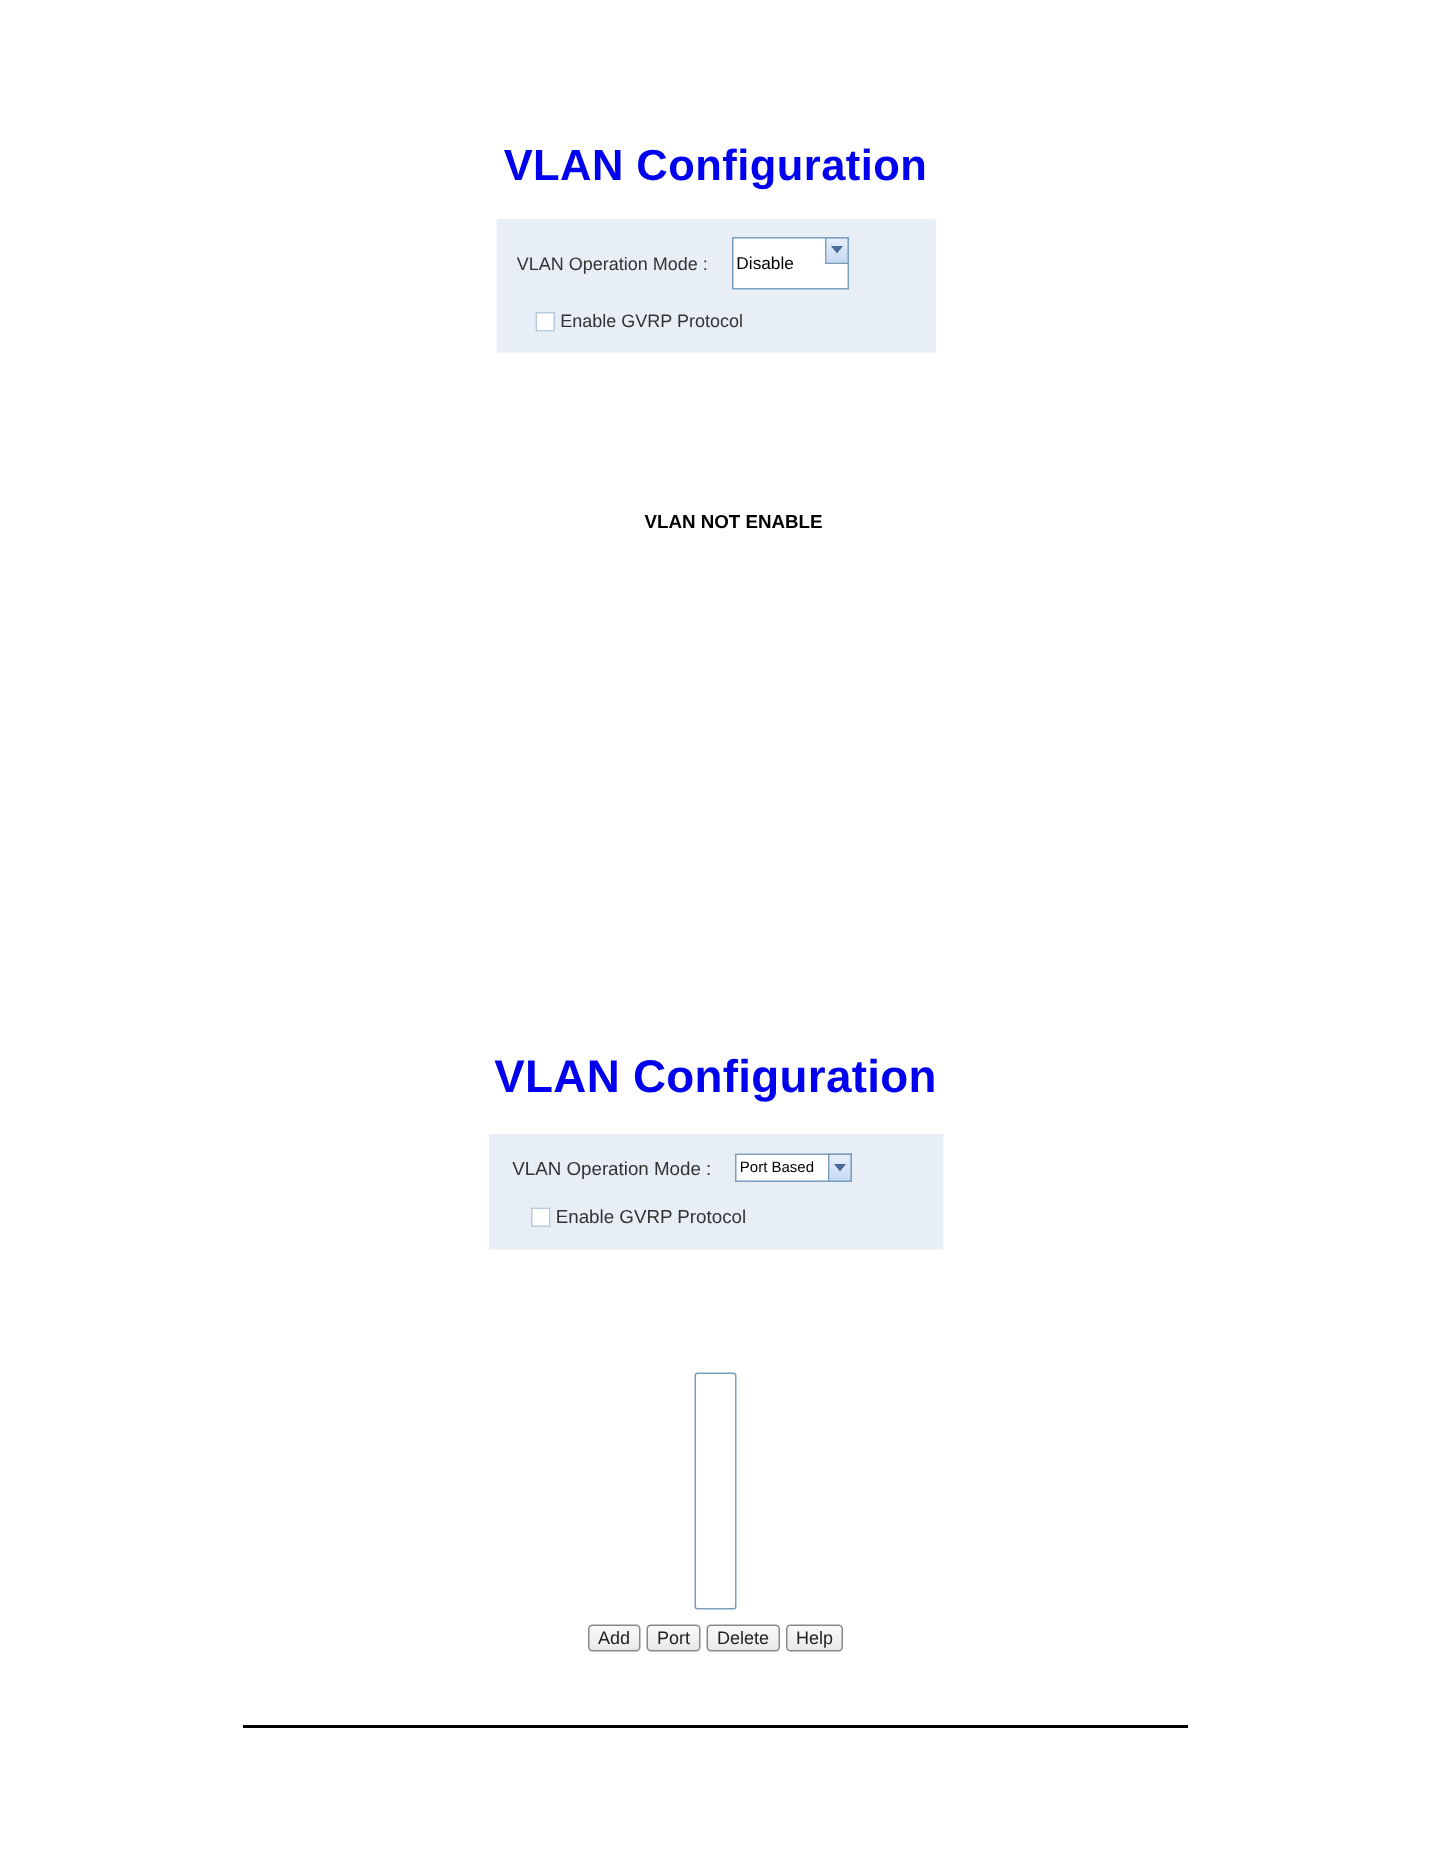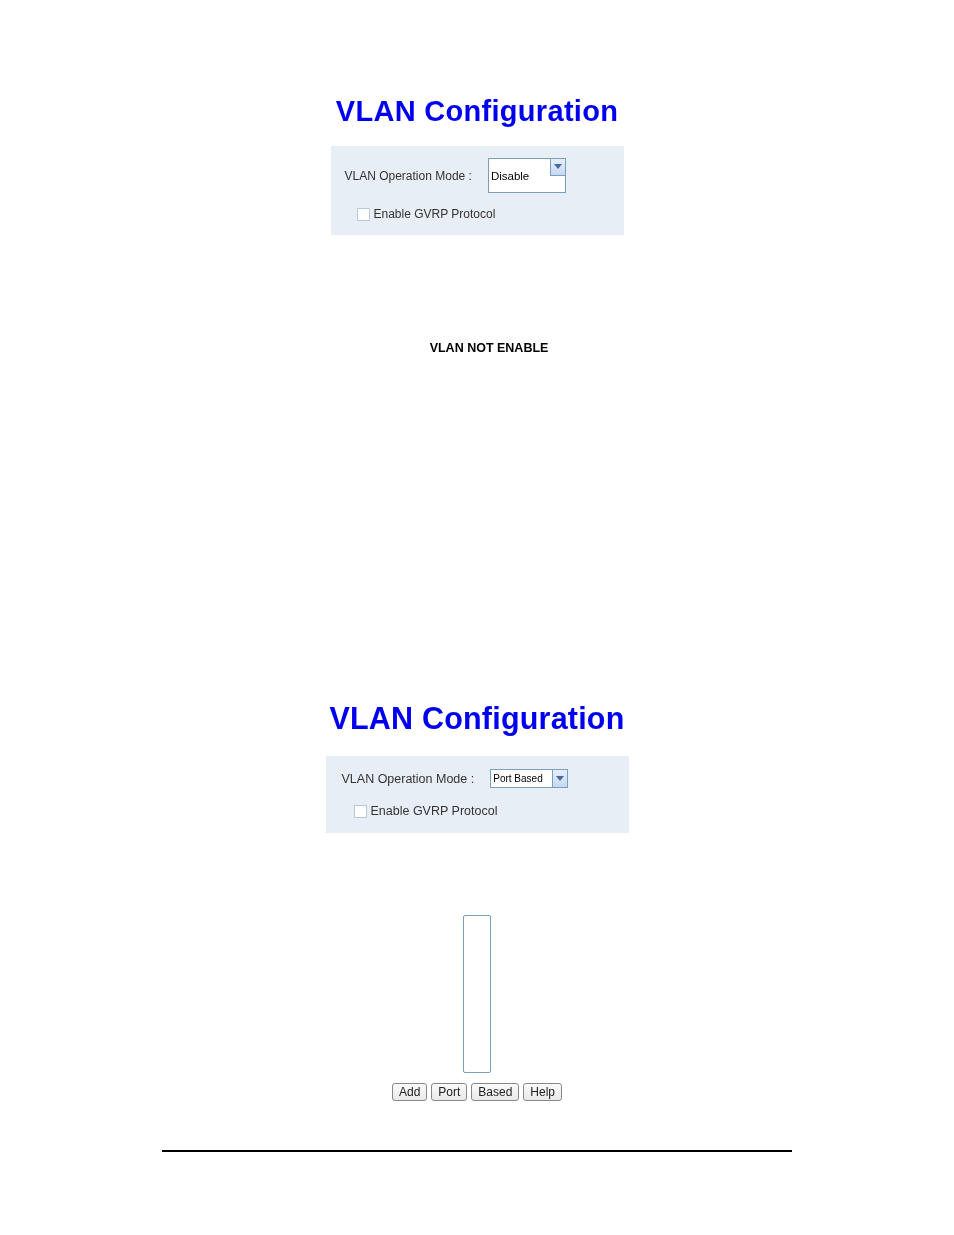--- a/index.html
+++ b/index.html
@@ -223,18 +223,18 @@
       <input type="checkbox" style="">
       <span>Enable GVRP Protocol</span>
     </div>
   </div>
 
   <select class="listbox" multiple=""></select>
 
   <div class="button-row">
     <button class="btn">Add</button>
     <button class="btn">Port</button>
-    <button class="btn">Based</button>
+    <button class="btn">Delete</button>
     <button class="btn">Help</button>
   </div>
 
   <hr class="bottom-rule">
 </div>
 
 </body></html>

